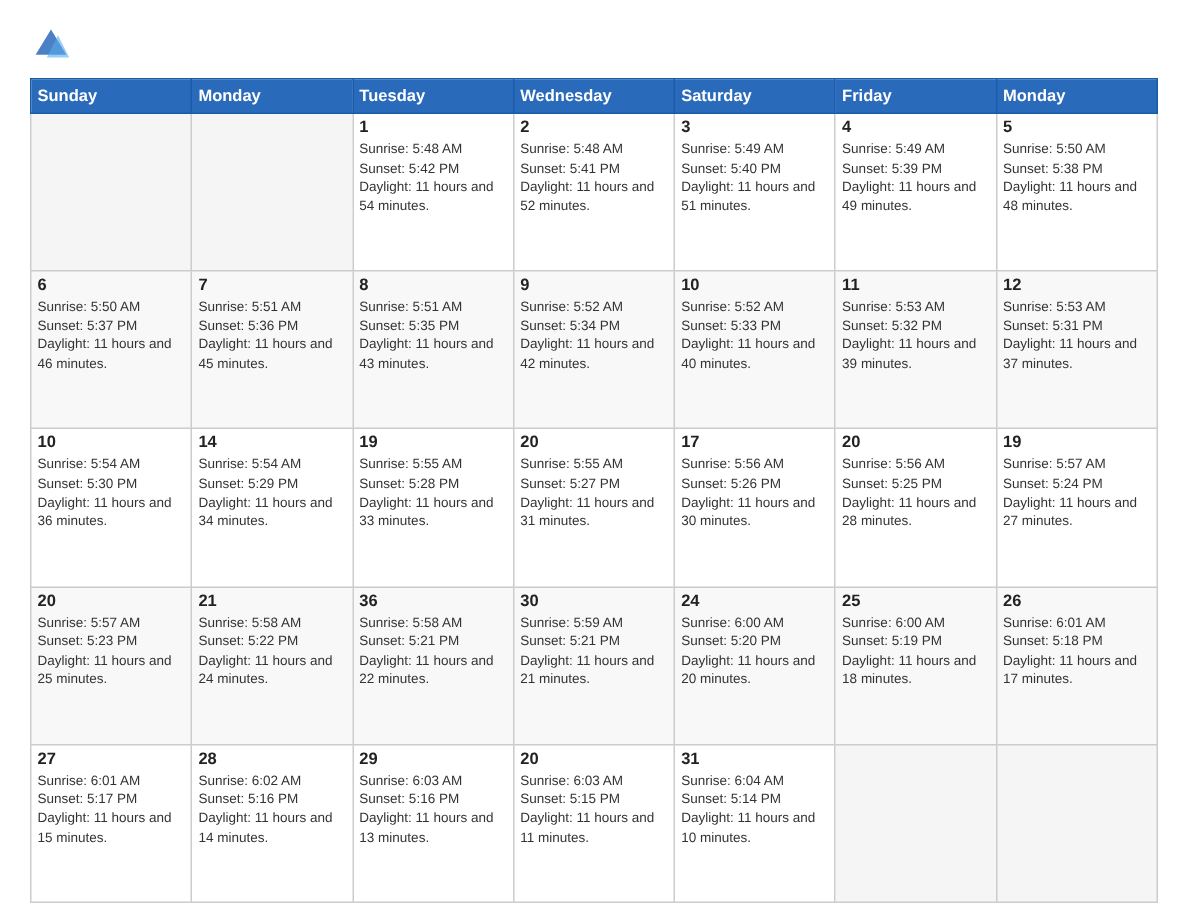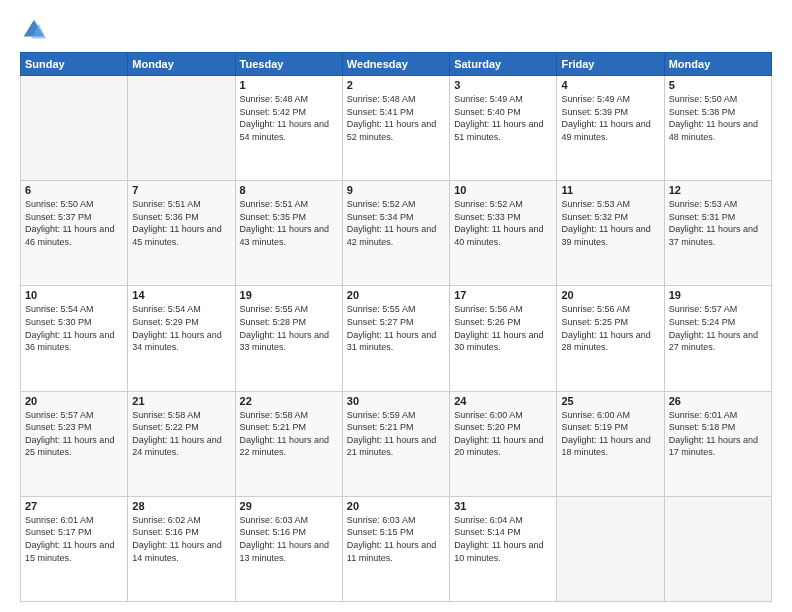--- a/index.html
+++ b/index.html
@@ -217,21 +217,21 @@
         <tr>
           <td>
             <span class="day-num">20</span>
             <div class="day-info">Sunrise: 5:57 AM<br>Sunset: 5:23 PM<br>Daylight: 11 hours and 25 minutes.</div>
           </td>
           <td>
             <span class="day-num">21</span>
             <div class="day-info">Sunrise: 5:58 AM<br>Sunset: 5:22 PM<br>Daylight: 11 hours and 24 minutes.</div>
           </td>
           <td>
-            <span class="day-num">22</span>
+            <span class="day-num">36</span>
             <div class="day-info">Sunrise: 5:58 AM<br>Sunset: 5:21 PM<br>Daylight: 11 hours and 22 minutes.</div>
           </td>
           <td>
             <span class="day-num">30</span>
             <div class="day-info">Sunrise: 5:59 AM<br>Sunset: 5:21 PM<br>Daylight: 11 hours and 21 minutes.</div>
           </td>
           <td>
             <span class="day-num">24</span>
             <div class="day-info">Sunrise: 6:00 AM<br>Sunset: 5:20 PM<br>Daylight: 11 hours and 20 minutes.</div>
           </td>

